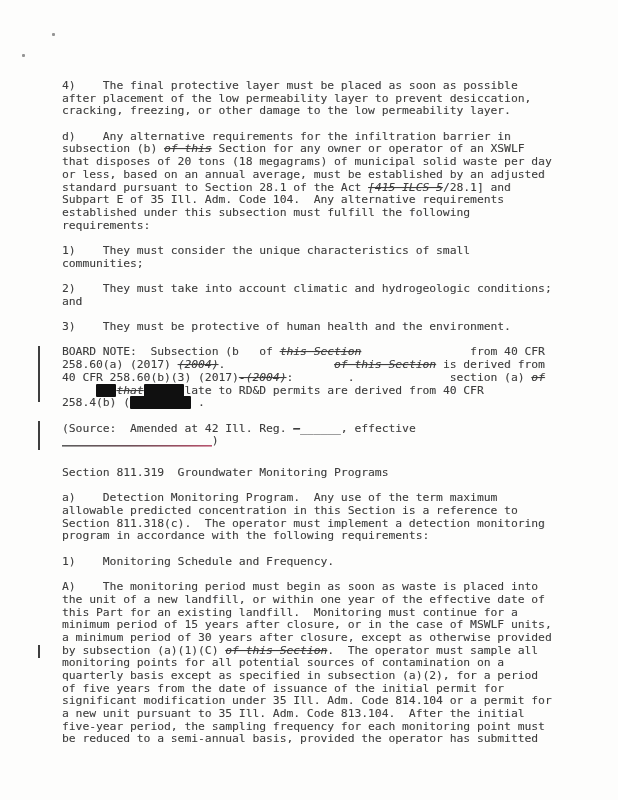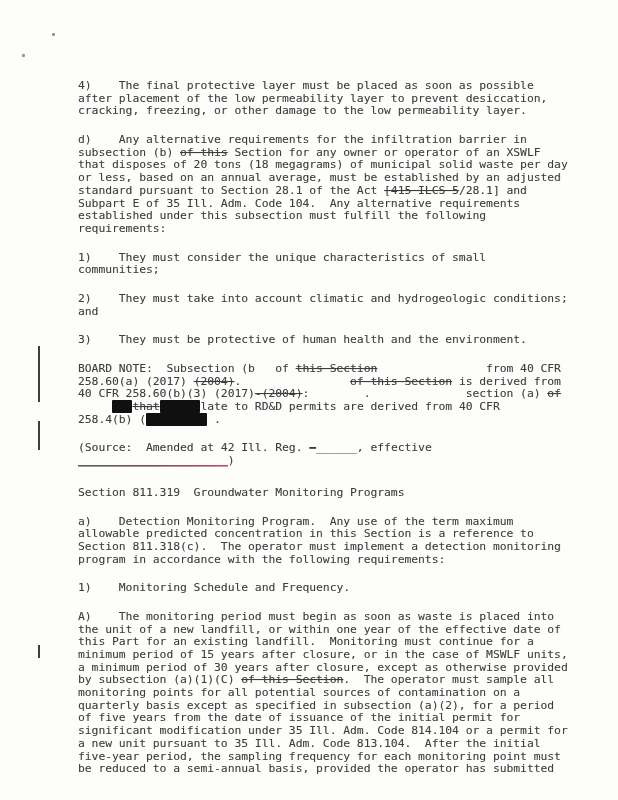--- a/index.html
+++ b/index.html
@@ -11,22 +11,22 @@
     font-family:"DejaVu Sans Mono","Liberation Mono",monospace;
   }
   .doc{
     position:absolute;left:62px;top:80px;width:510px;
     font-size:11.3px;line-height:12.7px;
     color:var(--ink,#3e3e3e);
     white-space:pre;
     text-shadow:0.3px 0.3px 0 rgba(0,0,0,0.22);
   }
   .line{height:12.7px;}
-  .para{margin:16px;}
-  .st{text-decoration:line-through;text-decoration-thickness:1.2px;}
+  .para{margin:0;}
+  .st{text-decoration:line-through;text-decoration-thickness:1.2px;font-style:italic;}
   .rd{
     background:var(--redaction,#101010);
     color:transparent;border-radius:1px;
     text-shadow:none;
   }
   .hl{
     color:transparent;text-shadow:none;
     background-image:linear-gradient(90deg,#5d5d5d 0%,#6e5159 45%,#a34e63 85%,#b85570 100%);
     background-size:100% 1.6px;background-repeat:no-repeat;background-position:0 94%;
   }

